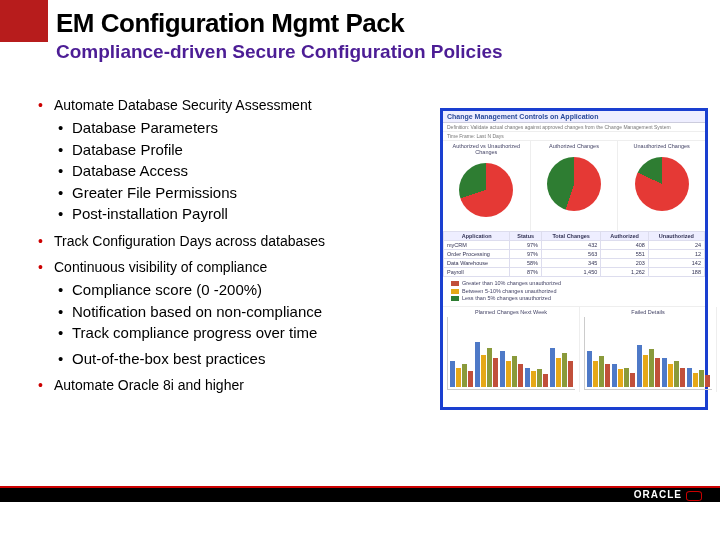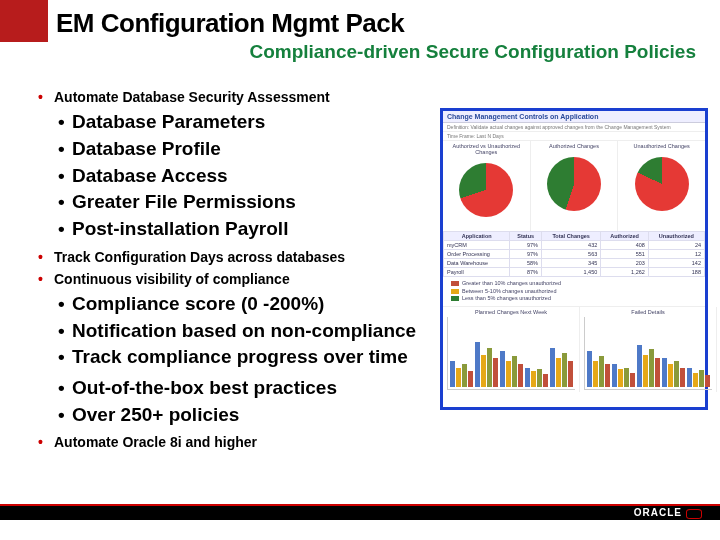--- a/index.html
+++ b/index.html
@@ -1,26 +1,26 @@
 <!DOCTYPE html>
 <html><head>
 <meta charset="utf-8">
 <style>
   * { box-sizing: border-box; margin: 0; padding: 0; }
   html, body { width: 720px; height: 540px; font-family: Arial, Helvetica, sans-serif; background: #fff; color: #000; }
   .slide { position: relative; width: 720px; height: 540px; }
   .red-square { position: absolute; left: 0; top: 0; width: 48px; height: 42px; background: #b71c1c; }
   .title-block { position: absolute; left: 56px; top: 8px; width: 640px; }
   .title { font-size: 26px; font-weight: bold; letter-spacing: -0.5px; }
-  .subtitle { font-size: 19px; font-weight: bold; color: #15803d; margin-top: 2px; text-align: right; }
+  .subtitle { font-size: 19px; font-weight: bold; color: #4c1d95; margin-top: 2px; }
   .content { position: absolute; left: 32px; top: 88px; width: 400px; font-size: 14px; line-height: 1.3; }
   .content ul { list-style: none; }
-  .content li.b1 { position: relative; padding-left: 22px; margin-bottom: 4px; font-weight: bold; }
+  .content li.b1 { position: relative; padding-left: 22px; margin-bottom: 4px; font-weight: normal; margin-top: 8px; }
   .content li.b1::before { content: "•"; position: absolute; left: 6px; color: #c00; }
-  .content li.b2 { position: relative; padding-left: 40px; margin-bottom: 2px; font-weight: bold; font-size: 19px; }
+  .content li.b2 { position: relative; padding-left: 40px; margin-bottom: 2px; font-weight: normal; font-size: 15px; }
   .content li.b2::before { content: "•"; position: absolute; left: 26px; color: #000; }
   .content .grp { margin-bottom: 6px; }
   .screenshot { position: absolute; right: 12px; top: 108px; width: 268px; height: 302px; border: 3px solid #1a3fd0; background: #fff; font-size: 6px; color: #555; }
   .screenshot .hdr { background: #eef; padding: 2px 4px; font-weight: bold; color: #2a4a9a; font-size: 7px; border-bottom: 1px solid #ccd; }
   .screenshot .sub { padding: 1px 4px; font-size: 5px; color: #777; border-bottom: 1px solid #eee; }
   .screenshot .row3 { display: flex; height: 90px; }
   .screenshot .cell { flex: 1; border-right: 1px solid #eee; padding: 2px; display: flex; flex-direction: column; }
   .screenshot .cell:last-child { border-right: none; }
   .screenshot .clabel { font-size: 5.5px; color: #446; text-align: center; margin-bottom: 2px; }
   .pie { width: 54px; height: 54px; border-radius: 50%; margin: 6px auto 0; }
@@ -36,21 +36,21 @@
   .row3b { display: flex; height: 86px; border-top: 1px solid #eee; }
   .barcell { flex: 1; border-right: 1px solid #eee; padding: 2px 4px; display: flex; flex-direction: column; }
   .barcell:last-child { border-right: none; }
   .bars { flex: 1; display: flex; align-items: flex-end; gap: 2px; padding: 4px 2px 2px; border-bottom: 1px solid #ccc; border-left: 1px solid #ccc; }
   .bars .bg { display: flex; gap: 1px; align-items: flex-end; }
   .bars .b { width: 5px; }
   .bblue  { background:#4e79c7; }
   .bgold  { background:#e6a817; }
   .boliv  { background:#8a9a3b; }
   .bred   { background:#c14f3a; }
-  .footer { position: absolute; left: 0; bottom: 0; width: 720px; height: 36px; }
+  .footer { position: absolute; left: 0; bottom: 0; width: 720px; height: 54px; }
   .footer .bar1 { height: 2px; background: #c00; }
   .footer .bar2 { height: 14px; background: #000; display: flex; justify-content: flex-end; align-items: center; padding-right: 18px; }
   .footer .bar2 .logo { color: #fff; font-family: Arial, sans-serif; font-size: 10px; letter-spacing: 1px; font-weight: bold; position: relative; }
   .footer .bar2 .logo::after { content: ""; display: inline-block; width: 14px; height: 8px; margin-left: 4px; border: 1px solid #c00; border-radius: 4px/3px; vertical-align: middle; }
 </style>
 </head>
 <body>
 
 <div class="slide">
   <div class="red-square"></div>
@@ -71,21 +71,20 @@
       </div>
       <li class="b1"><span>Track Configuration Days across databases</span></li>
       <li class="b1"><span>Continuous visibility of compliance</span></li>
       <div class="grp">
         <li class="b2"><span>Compliance score (0 -200%)</span></li>
         <li class="b2"><span>Notification based on non-compliance</span></li>
         <li class="b2"><span>Track compliance progress over time</span></li>
       </div>
       <div class="grp">
         <li class="b2"><span>Out-of-the-box best practices</span></li>
-        <li class="b2"><span>Over 250+ policies</span></li>
       </div>
       <li class="b1"><span>Automate Oracle 8i and higher</span></li>
     </ul>
   </div>
 
   <div class="screenshot">
     <div class="hdr">Change Management Controls on Application</div>
     <div class="sub">Definition: Validate actual changes against approved changes from the Change Management System</div>
     <div class="sub">Time Frame: Last N Days</div>
     <div class="row3">

